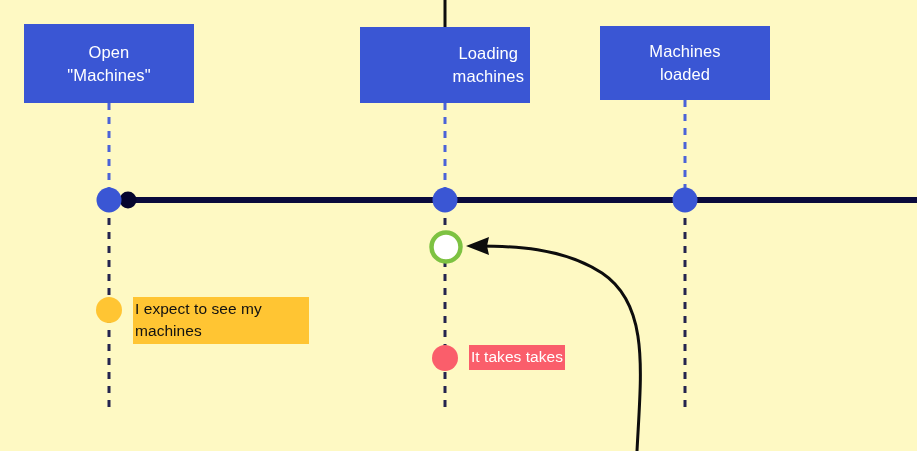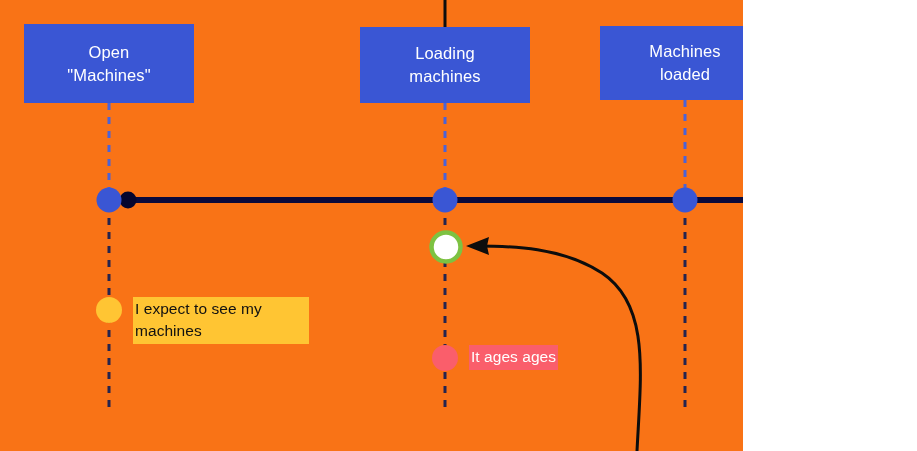--- a/index.html
+++ b/index.html
@@ -6,23 +6,23 @@
   html, body {
     margin: 0;
     padding: 0;
     background: #ffffff;
   }
   body {
     font-family: "Liberation Sans", sans-serif;
   }
   #canvas {
     position: relative;
-    width: 743px;
+    width: 917px;
     height: 451px;
-    background: #f97316;
+    background: #fef9c3;
     overflow: hidden;
   }
   #vector-layer {
     position: absolute;
     left: 0;
     top: 0;
     width: 917px;
     height: 451px;
   }
 
@@ -102,34 +102,34 @@
       <path d="M 637 451 C 641 372 650 305 602 273 C 562 247 512 246 476 246" fill="none" stroke="#0D0D0D" stroke-width="3" stroke-linecap="round"></path>
       <polygon points="466,246 489,237 487,246 489,255" fill="#0D0D0D"></polygon>
     </g>
   </svg>
 
   <div class="stage-box" style="left:24px; top:24px; width:170px; height:79px; background:#3A56D4;">
     <span>Open
 "Machines"</span>
   </div>
 
-  <div class="stage-box" style="left:360px; top:27px; width:170px; height:76px; background:#3A56D4;">
+  <div class="stage-box" style="left:360px; top:27px; width:170px; height:76px; background:#3A56D4;justify-content:flex-end;">
     <span>Loading
 machines</span>
   </div>
 
   <div class="stage-box" style="left:600px; top:26px; width:170px; height:74px; background:#3A56D4;">
     <span>Machines
 loaded</span>
   </div>
 
   <div class="annotation ann-amber" style="left:96px; top:297px; width:215px;">
     <span class="annotation-dot" style="width:26px; height:26px; background:#FFC533; margin-right:11px;"></span>
     <span class="annotation-text" style="max-width:172px;">I expect to see my machines</span>
   </div>
 
   <div class="annotation ann-red" style="left:432px; top:345px; width:170px;">
     <span class="annotation-dot" style="width:26px; height:26px; background:#FA5E6B; margin-right:11px;"></span>
-    <span class="annotation-text">It ages ages</span>
+    <span class="annotation-text">It takes takes</span>
   </div>
 
 
 </div>
 
 </body></html>

